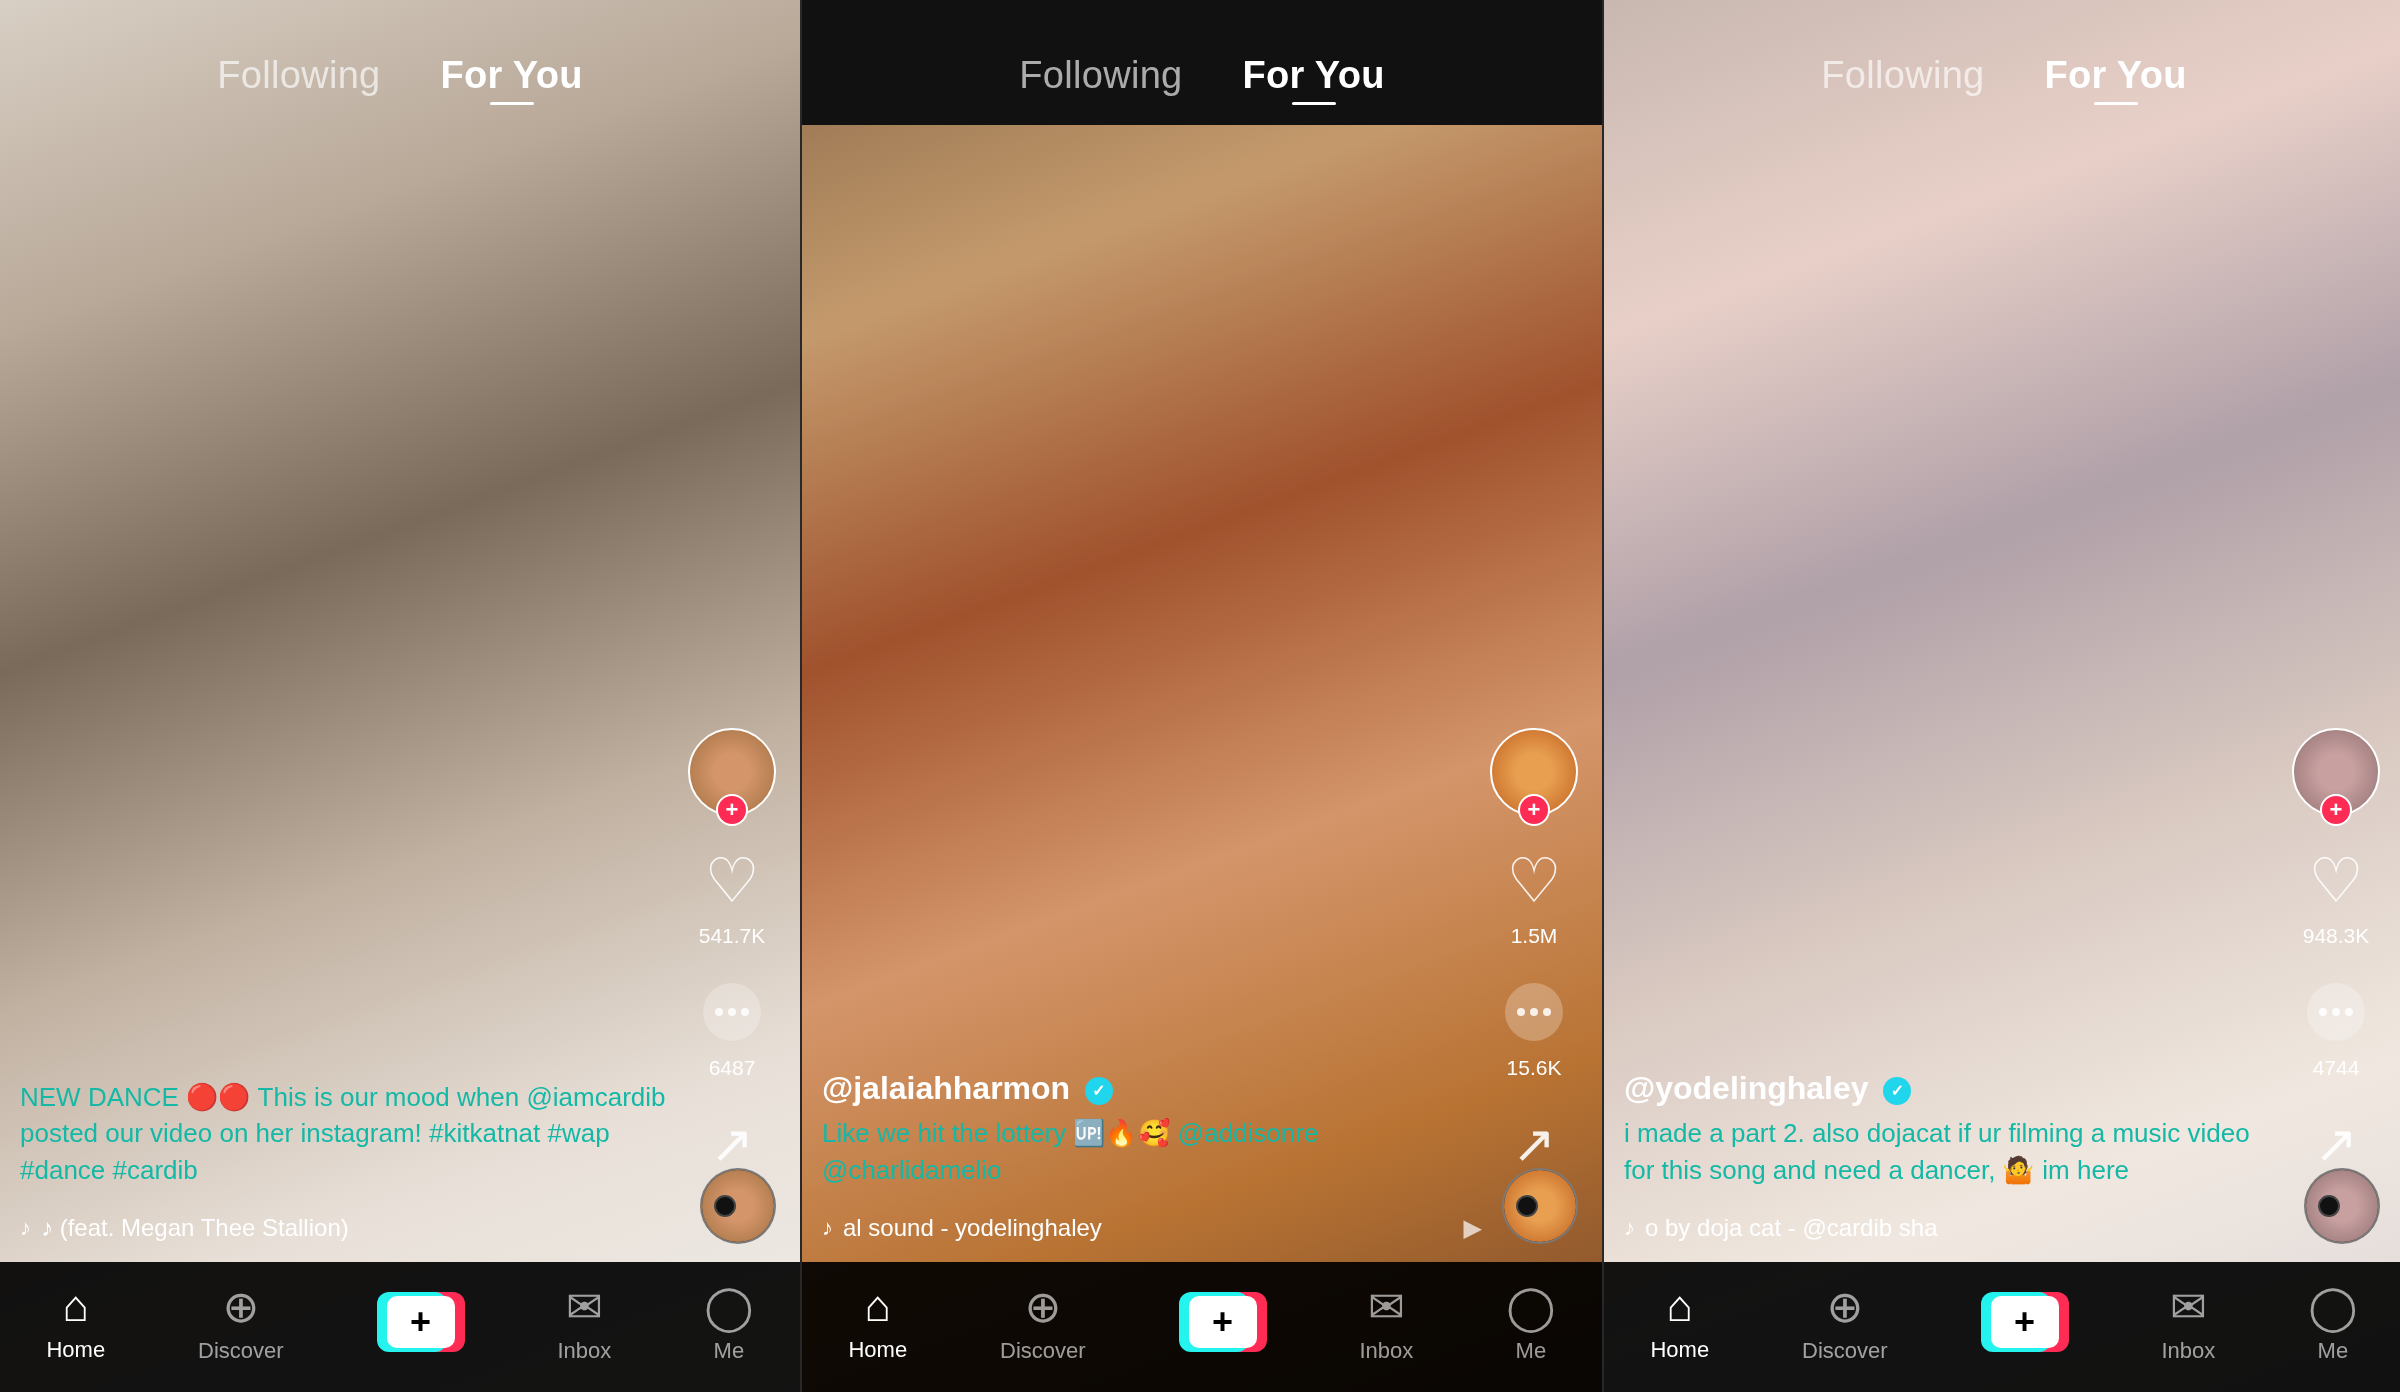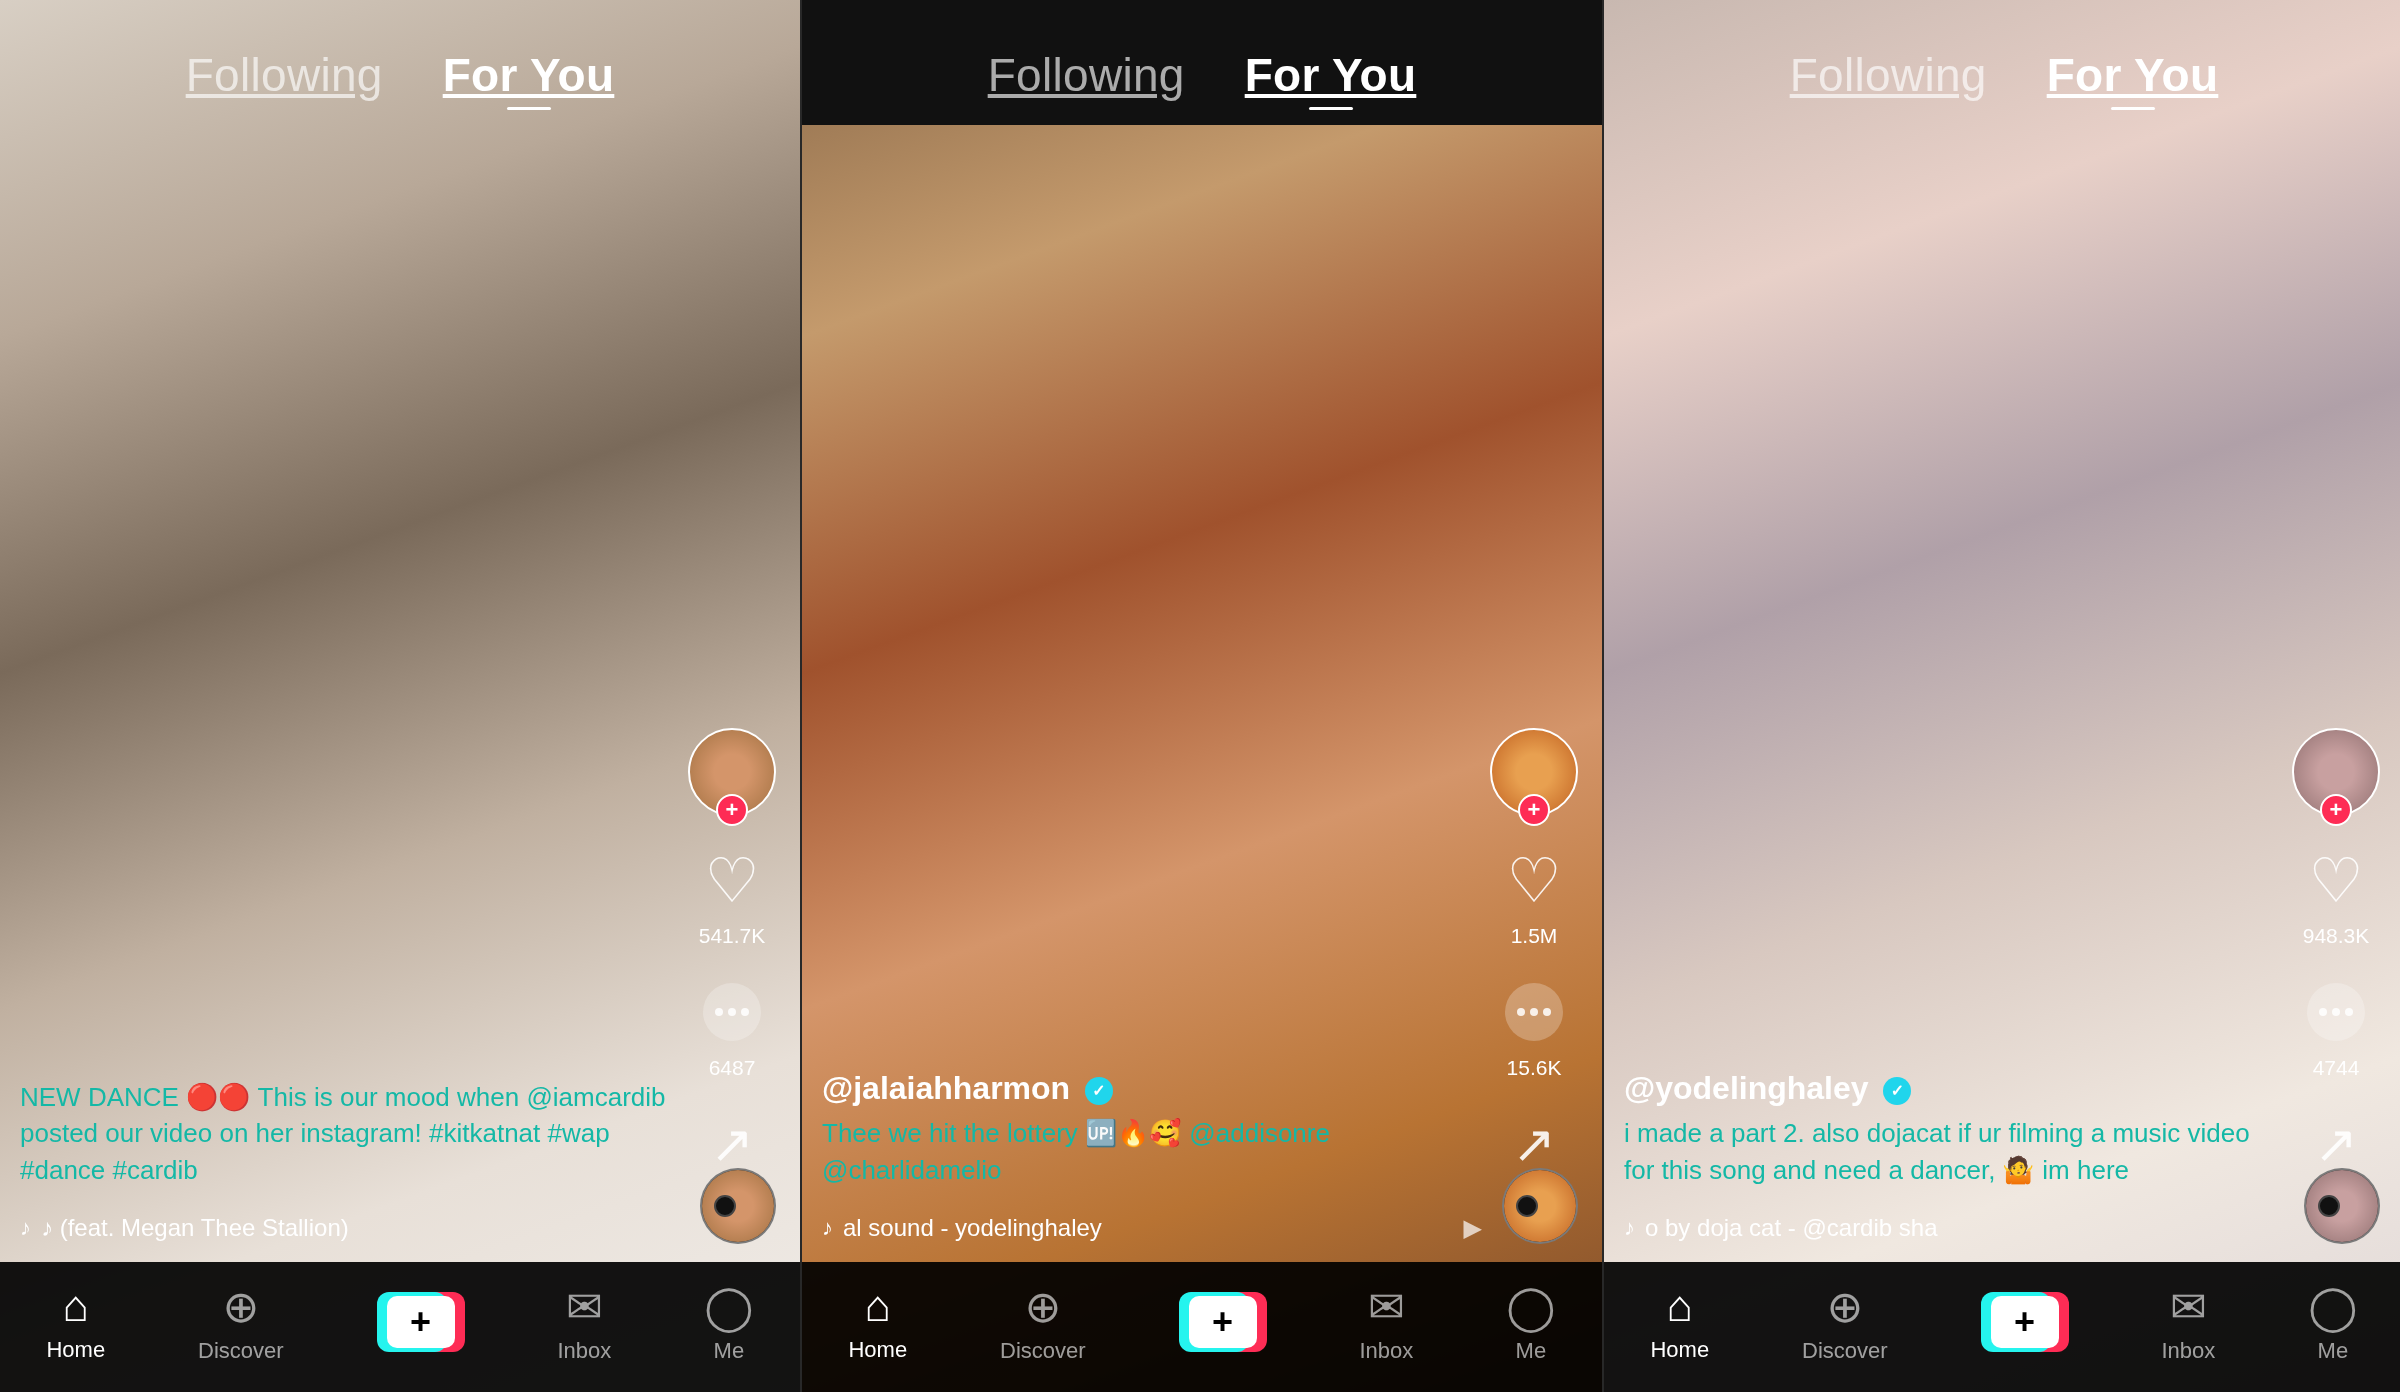--- a/index.html
+++ b/index.html
@@ -53,26 +53,25 @@
       display: flex;
       align-items: center;
       justify-content: center;
       gap: 60px;
       z-index: 10;
       padding-top: 20px;
     }
 
     .nav-tab {
       color: rgba(255,255,255,0.65);
-      font-size: 46px;
+      font-size: 38px;
       font-weight: 500;
       cursor: pointer;
       position: relative;
       letter-spacing: 0.3px;
-      text-decoration: underline;
     }
     .nav-tab.active {
       color: #fff;
       font-weight: 700;
     }
     .nav-tab.active::after {
       content: '';
       position: absolute;
       bottom: -8px;
       left: 50%;
@@ -480,21 +479,21 @@
       </div>
       <span class="action-count">31.1K</span>
     </div>
   </div>
 
   <div class="bottom-info">
     <div class="username">
       <span>@jalaiahharmon</span>
       <span class="verified-badge">✓</span>
     </div>
-    <div class="description">Thee we hit the lottery 🆙🔥🥰 @addisonre @charlidamelio</div>
+    <div class="description">Like we hit the lottery 🆙🔥🥰 @addisonre @charlidamelio</div>
     <div class="music-row">
       <span class="music-note">♪</span>
       <span>al sound - yodelinghaley</span>
       <span class="music-right-icon">▶</span>
     </div>
   </div>
 
   <div class="music-disc">
     <div class="avatar-circle avatar-img-2" style="width:72px;height:72px;border:none;position:absolute;inset:0;border-radius:50%;"></div>
     <div style="position:relative;z-index:2;width:22px;height:22px;background:#111;border-radius:50%;border:2px solid #444;"></div>

